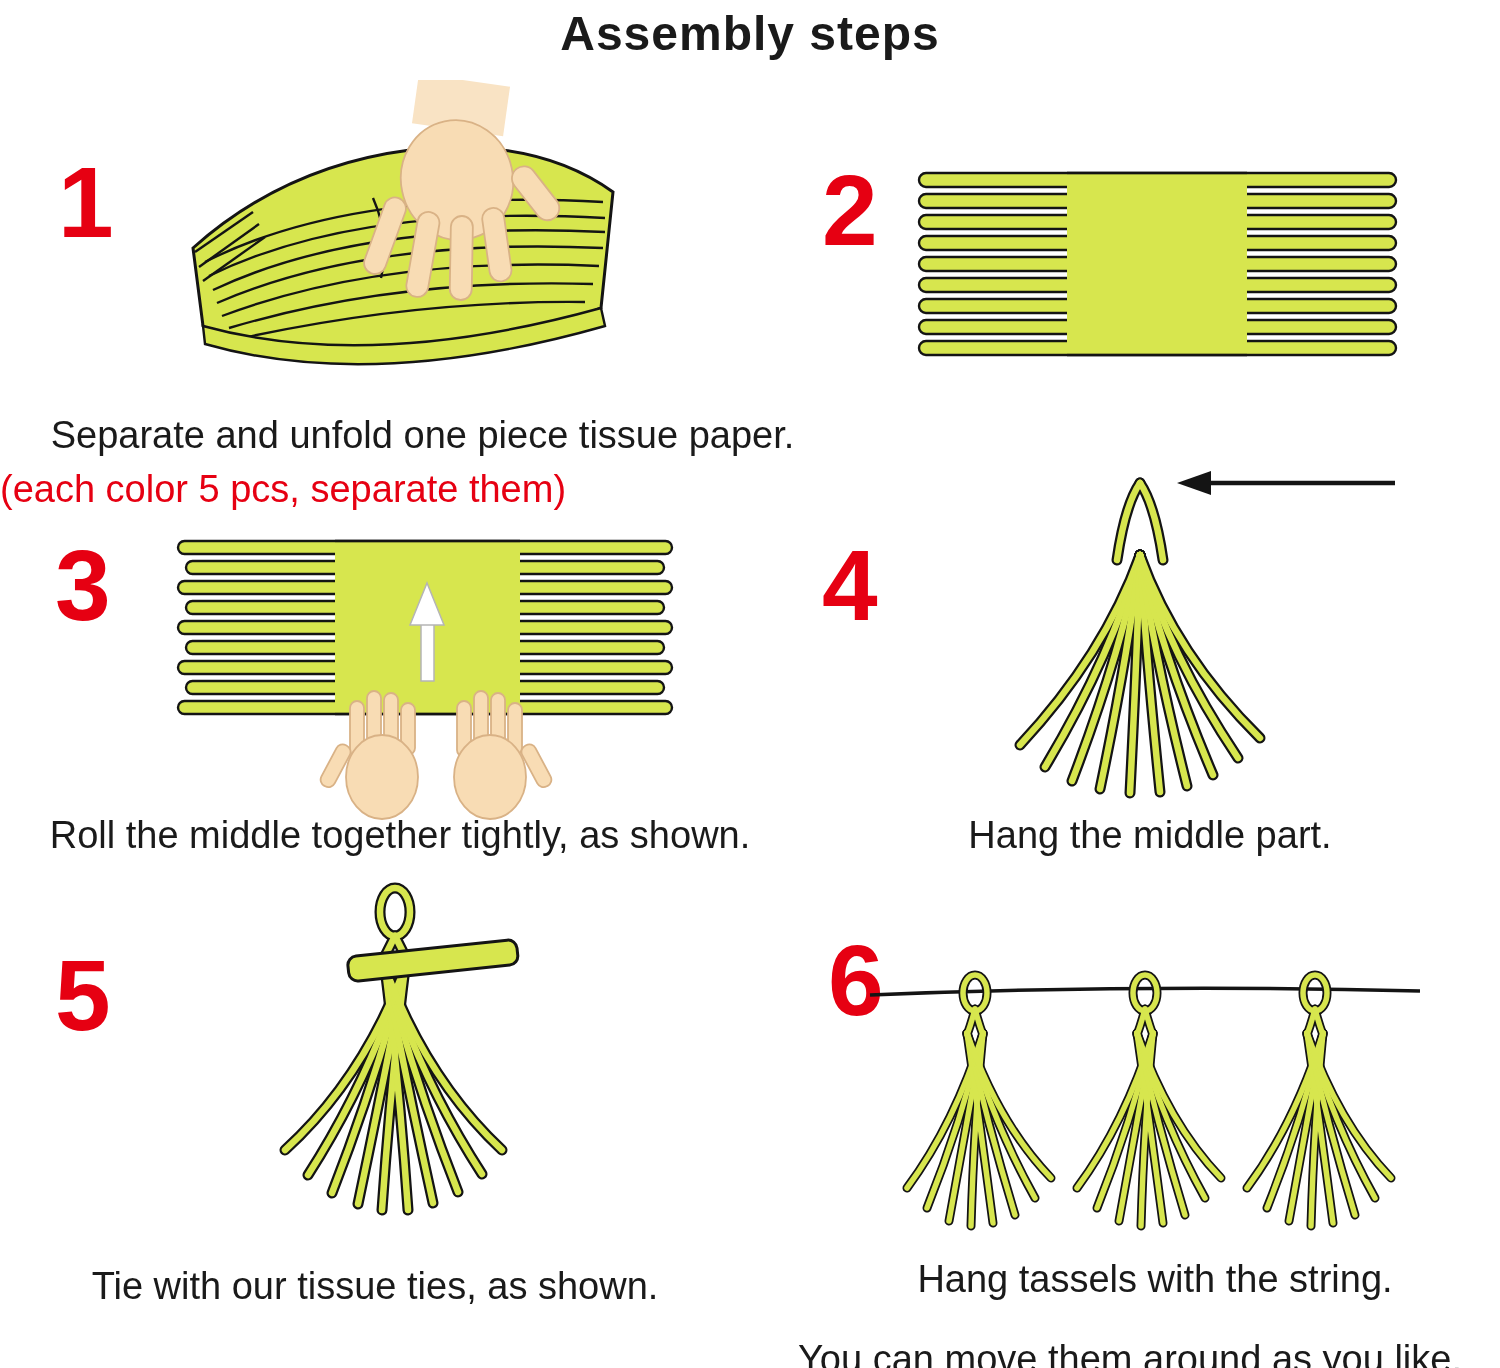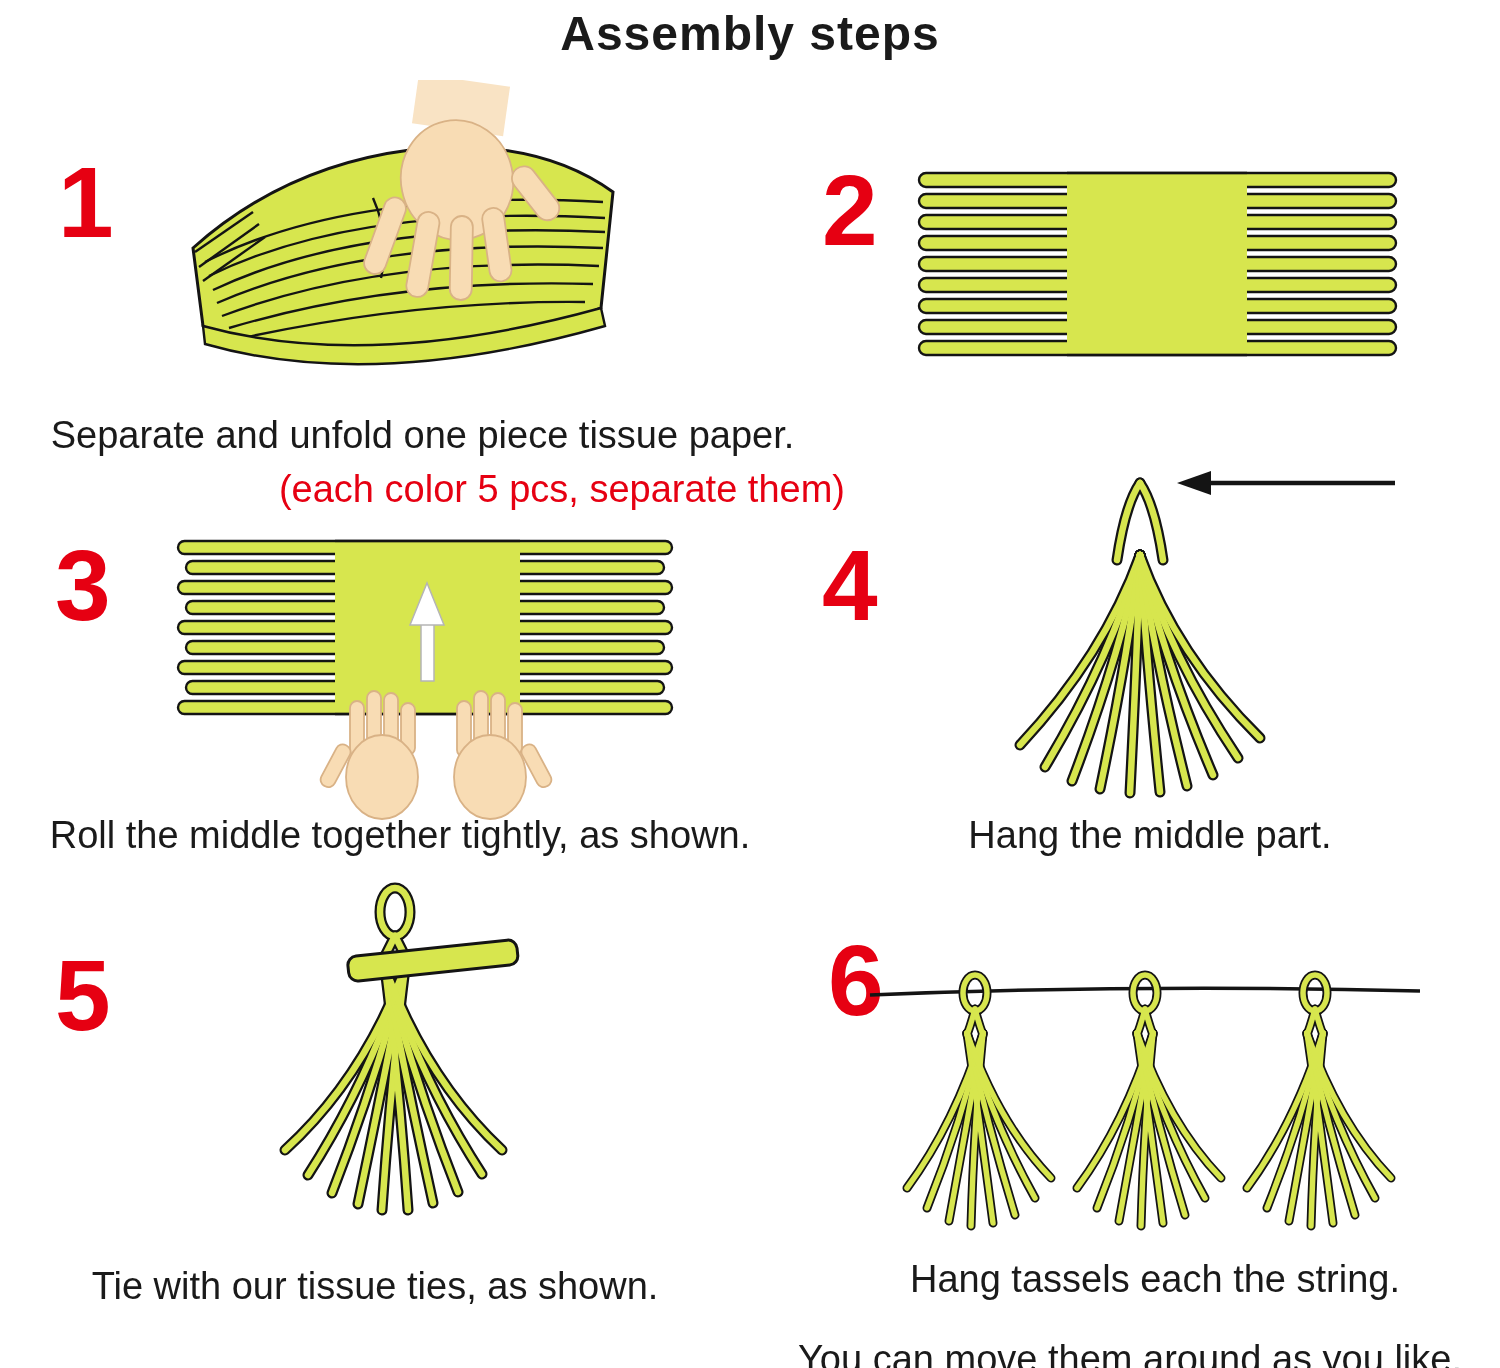--- a/index.html
+++ b/index.html
@@ -2,21 +2,21 @@
 <html><head>
 <meta charset="utf-8">
 <style>
   *{margin:0;padding:0;box-sizing:border-box}
   body{background:#ffffff;font-family:"Liberation Sans",sans-serif;color:#1a1a1a}
   .canvas{position:relative;width:1500px;height:1368px;background:#fff;overflow:hidden;margin:0 auto}
   .abs{position:absolute}
   .title{left:0;width:100%;top:6px;text-align:center;font-size:48px;font-weight:bold;letter-spacing:1px}
   .stepnum{font-size:100px;font-weight:bold;color:#e60012;line-height:1}
   .caption{font-size:38px;text-align:center;color:#1a1a1a}
-  .note{font-size:38px;text-align:right;color:#e60012}
+  .note{font-size:38px;text-align:left;color:#e60012}
   
   .ln{fill:none;stroke:#141414;stroke-width:2.4}
   .paper{fill:#d7e64e;stroke:#141414}
   .paperfill{fill:#d7e64e}
   .hand{fill:#f8dcb4;stroke:#d9b286;stroke-width:1.8}
   .stk-bk{fill:none;stroke:#141414;stroke-width:11;stroke-linecap:round}
   .stk-gr{fill:none;stroke:#d7e64e;stroke-width:6.5;stroke-linecap:round}
   .mt-bk{fill:none;stroke:#141414;stroke-width:9;stroke-linecap:round}
   .mt-gr{fill:none;stroke:#d7e64e;stroke-width:5.5;stroke-linecap:round}
 </style>
@@ -207,16 +207,16 @@
       <use href="#fan6" class="mt-bk" transform="translate(280,58)"></use>
       <use href="#fan6" class="mt-gr" transform="translate(280,58)"></use>
     </g>
     <g>
       <use href="#fan6" class="mt-bk" transform="translate(450,58)"></use>
       <use href="#fan6" class="mt-gr" transform="translate(450,58)"></use>
     </g>
   </svg>
 
   <div class="abs caption" style="left:0;top:1265px;width:750px;">Tie with our tissue ties, as shown.</div>
-  <div class="abs caption" style="left:830px;top:1258px;width:650px;">Hang tassels each the string.</div>
+  <div class="abs caption" style="left:830px;top:1258px;width:650px;">Hang tassels with the string.</div>
   <div class="abs caption" style="left:760px;top:1312px;width:740px;margin-top:26px;">You can move them around as you like.</div>
 
 </div>
 
 </body></html>

